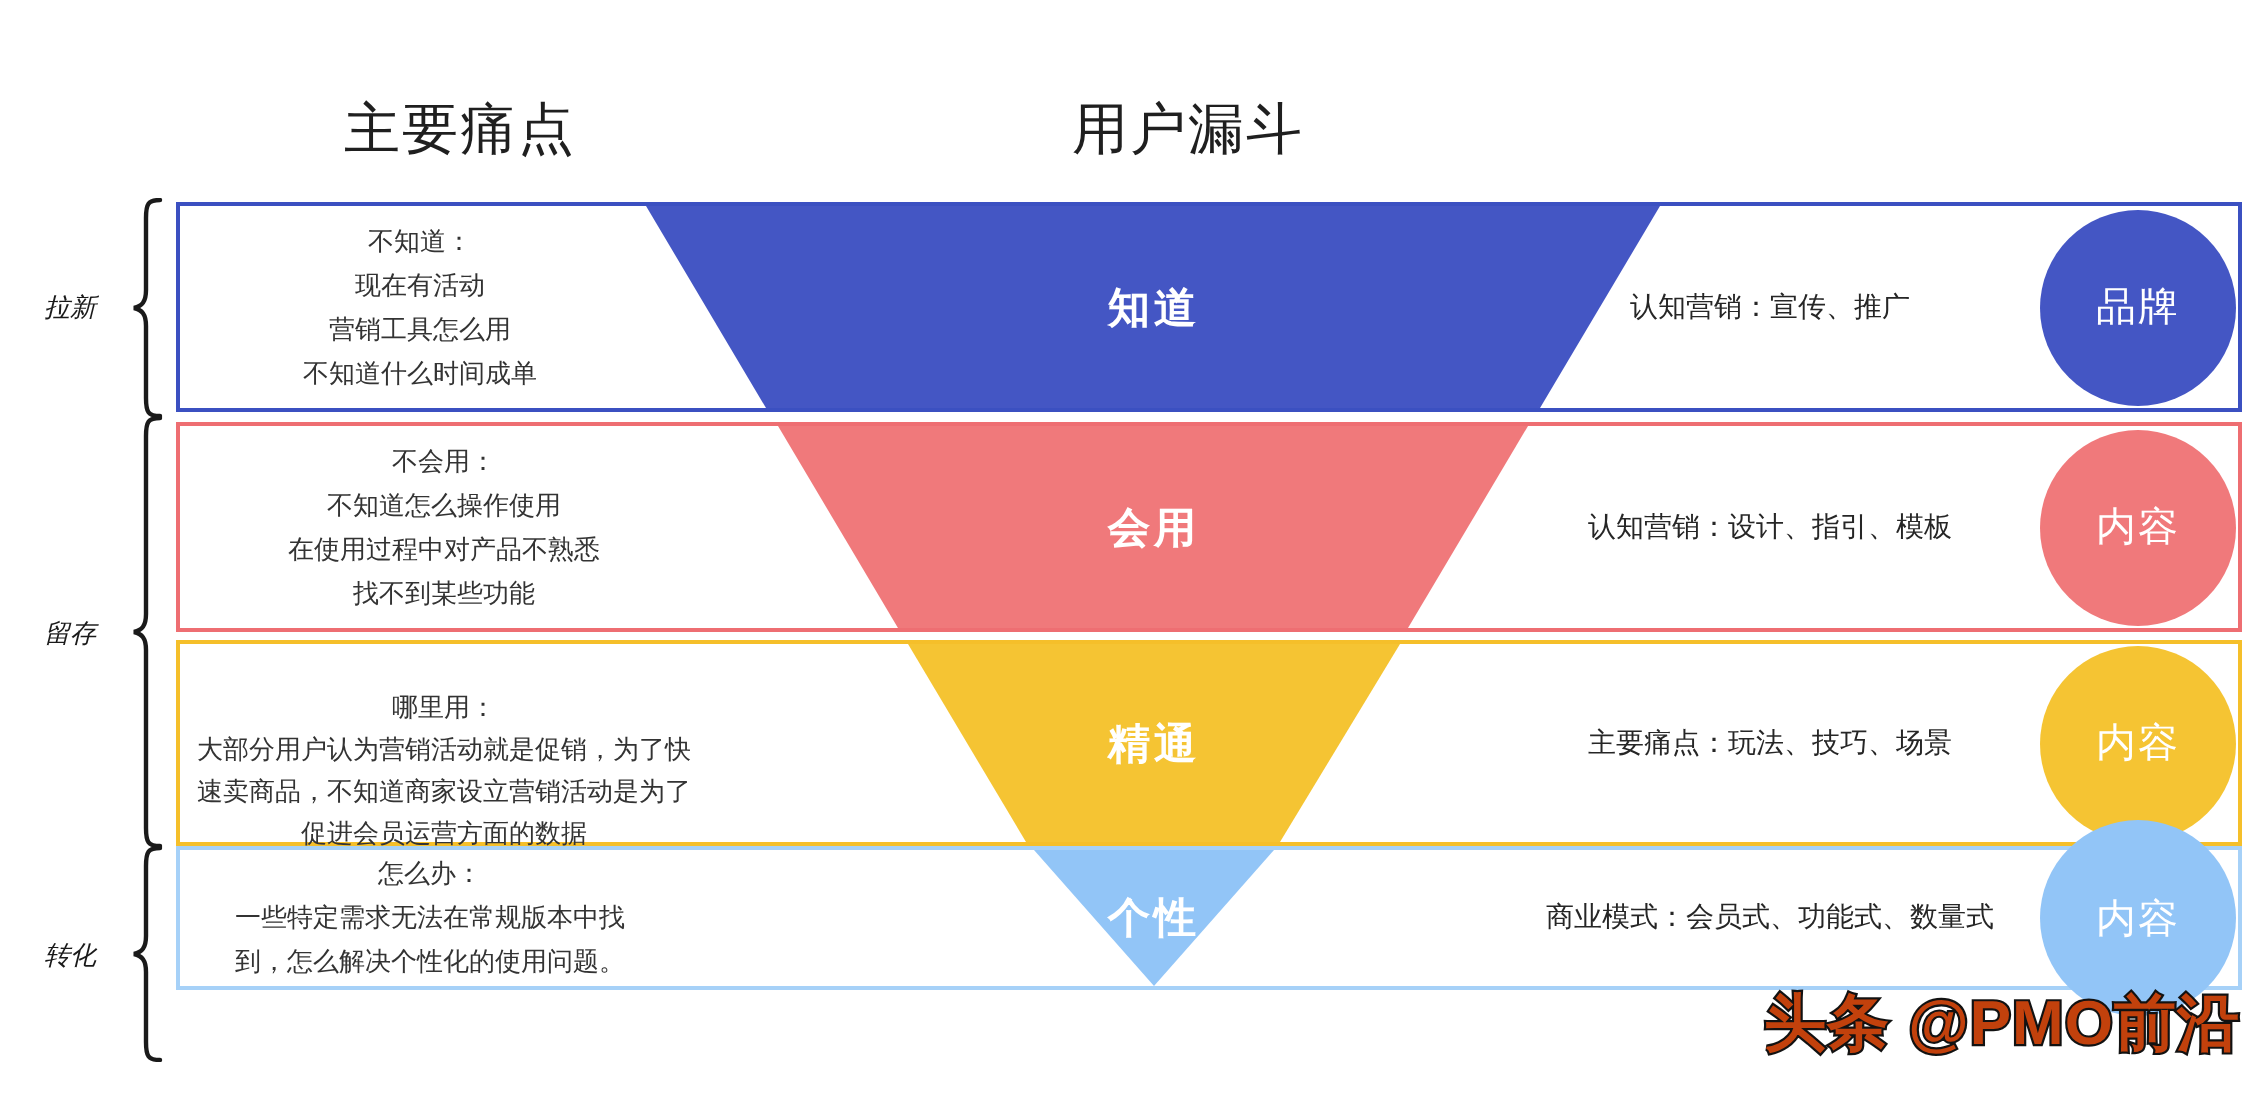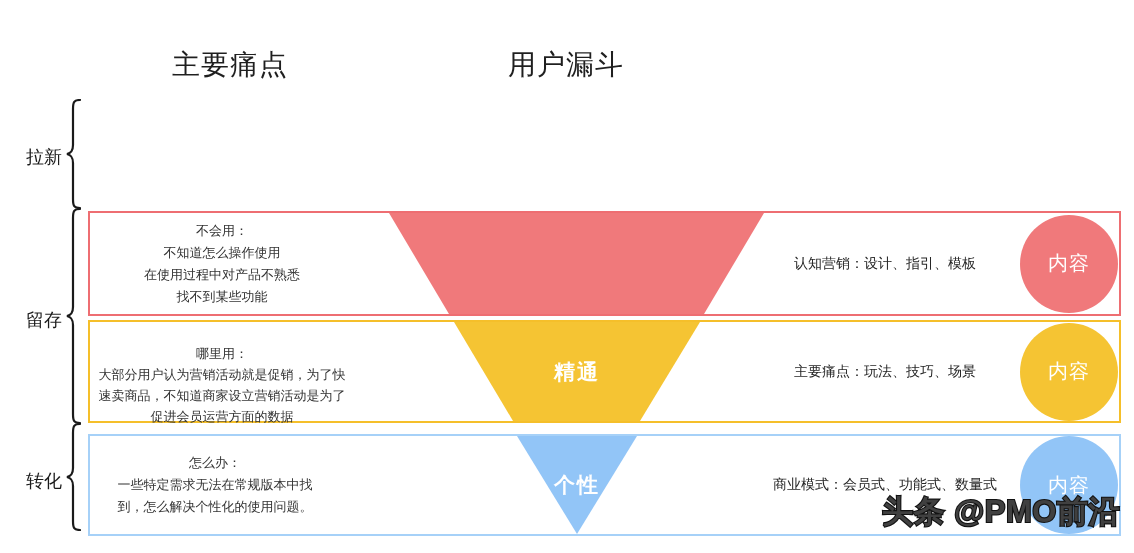--- a/index.html
+++ b/index.html
@@ -5,41 +5,41 @@
   html,body{margin:0;padding:0;background:#ffffff;}
   .canvas{
     position:relative;width:1134px;height:553px;background:#ffffff;
     font-family:"Liberation Sans","DejaVu Sans",sans-serif;overflow:hidden;
   }
   
   .col-header{
     position:absolute;top:46px;width:180px;text-align:center;
     font-size:28px;color:#1f1f1f;letter-spacing:1px;
   }
-  .h1{left:140px;} .h2{left:476px;} .h3{left:840px;}
+  .h1{left:140px;} .h2{left:504px;} .h3{left:840px;}
 
   
   .stage-label{
-    position:absolute;left:22px;width:40px;text-align:right;
-    font-size:18px;color:#1a1a1a;
+    position:absolute;left:22px;width:40px;text-align:left;
+    font-size:13px;color:#1a1a1a;font-style:italic;
   }
   .sl1{top:145px;} .sl2{top:308px;} .sl3{top:469px;}
   .brace{position:absolute;left:66px;width:18px;}
   .b1{top:99px;}  .b2{top:208px;} .b3{top:423px;}
   .brace path{fill:none;stroke:#1a1a1a;stroke-width:2.2;stroke-linecap:round;}
 
   
   .row{
     position:absolute;left:88px;width:1033px;background:#ffffff;
     border:2px solid #000;box-sizing:border-box;
   }
   .r1{top:101px;height:105px;border-color:#3b50c1;}
   .r2{top:211px;height:105px;border-color:#ee6e72;}
   .r3{top:320px;height:103px;border-color:#f5bf2a;}
-  .r4{top:434px;height:102px;border-color:#a6d1f8;}
+  .r4{top:423px;height:72px;border-color:#a6d1f8;}
 
   .fshape{position:absolute;left:0;top:0;width:100%;height:100%;}
 
   .ltext{
     position:absolute;left:0;top:0;bottom:0;display:flex;align-items:center;
     justify-content:center;text-align:center;font-size:13px;line-height:22px;
     color:#333333;white-space:pre-line;
   }
   .r1 .ltext{width:240px;} .r2 .ltext{width:240px;padding-left:12px;}
   .r3 .ltext{width:264px;line-height:21px;margin-top:27px;} .r4 .ltext{width:250px;}
@@ -58,21 +58,21 @@
     justify-content:center;font-size:20px;color:#ffffff;letter-spacing:1px;z-index:5;
   }
   .r1 .circle{background:#4456c4;}
   .r2 .circle{background:#f0797b;}
   .r3 .circle{background:#f5c433;}
   .r4 .circle{background:#92c5f7;}
 
   
   .watermark{
     position:absolute;left:882px;top:491px;z-index:20;
-    font-size:31px;font-weight:bold;color:#404040;letter-spacing:0.5px;
+    font-size:31px;font-weight:bold;color:#c2410c;letter-spacing:0.5px;
     -webkit-text-stroke:2.2px #121212;paint-order:stroke fill;
   }
 </style>
 </head>
 <body>
 
 <div class="canvas">
 
   <div class="col-header h1">主要痛点</div>
   <div class="col-header h2">用户漏斗</div>
@@ -83,29 +83,42 @@
   </svg>
   <div class="stage-label sl2">留存</div>
   <svg class="brace b2" width="18" height="216">
     <path d="M14,1 C8,1 7,3 7,10 L7,99 C7,105 5,107 1,108 C5,109 7,111 7,117 L7,206 C7,213 8,215 14,215"></path>
   </svg>
   <div class="stage-label sl3">转化</div>
   <svg class="brace b3" width="18" height="108">
     <path d="M14,1 C8,1 7,3 7,10 L7,45 C7,51 5,53 1,54 C5,55 7,57 7,63 L7,98 C7,105 8,107 14,107"></path>
   </svg>
 
+  <div class="row r1">
+    <svg class="fshape" viewBox="0 0 1029 100" preserveAspectRatio="none">
+      <polygon points="233,0 740,0 680,100 293,100" fill="#4456c4"></polygon>
+    </svg>
+    <div class="ltext">不知道：
+现在有活动
+营销工具怎么用
+不知道什么时间成单</div>
+    <div class="flabel">知道</div>
+    <div class="rtext">认知营销：宣传、推广</div>
+    <div class="circle">品牌</div>
+  </div>
 
   <div class="row r2">
     <svg class="fshape" viewBox="0 0 1029 100" preserveAspectRatio="none">
       <polygon points="299,0 674,0 614,100 359,100" fill="#f0797b"></polygon>
     </svg>
     <div class="ltext">不会用：
 不知道怎么操作使用
 在使用过程中对产品不熟悉
 找不到某些功能</div>
+    <div class="flabel">会用</div>
     <div class="rtext">认知营销：设计、指引、模板</div>
     <div class="circle">内容</div>
   </div>
 
   <div class="row r3">
     <svg class="fshape" viewBox="0 0 1029 100" preserveAspectRatio="none">
       <polygon points="364,0 610,0 550,100 423,100" fill="#f5c433"></polygon>
     </svg>
     <div class="ltext">哪里用：
 大部分用户认为营销活动就是促销，为了快

